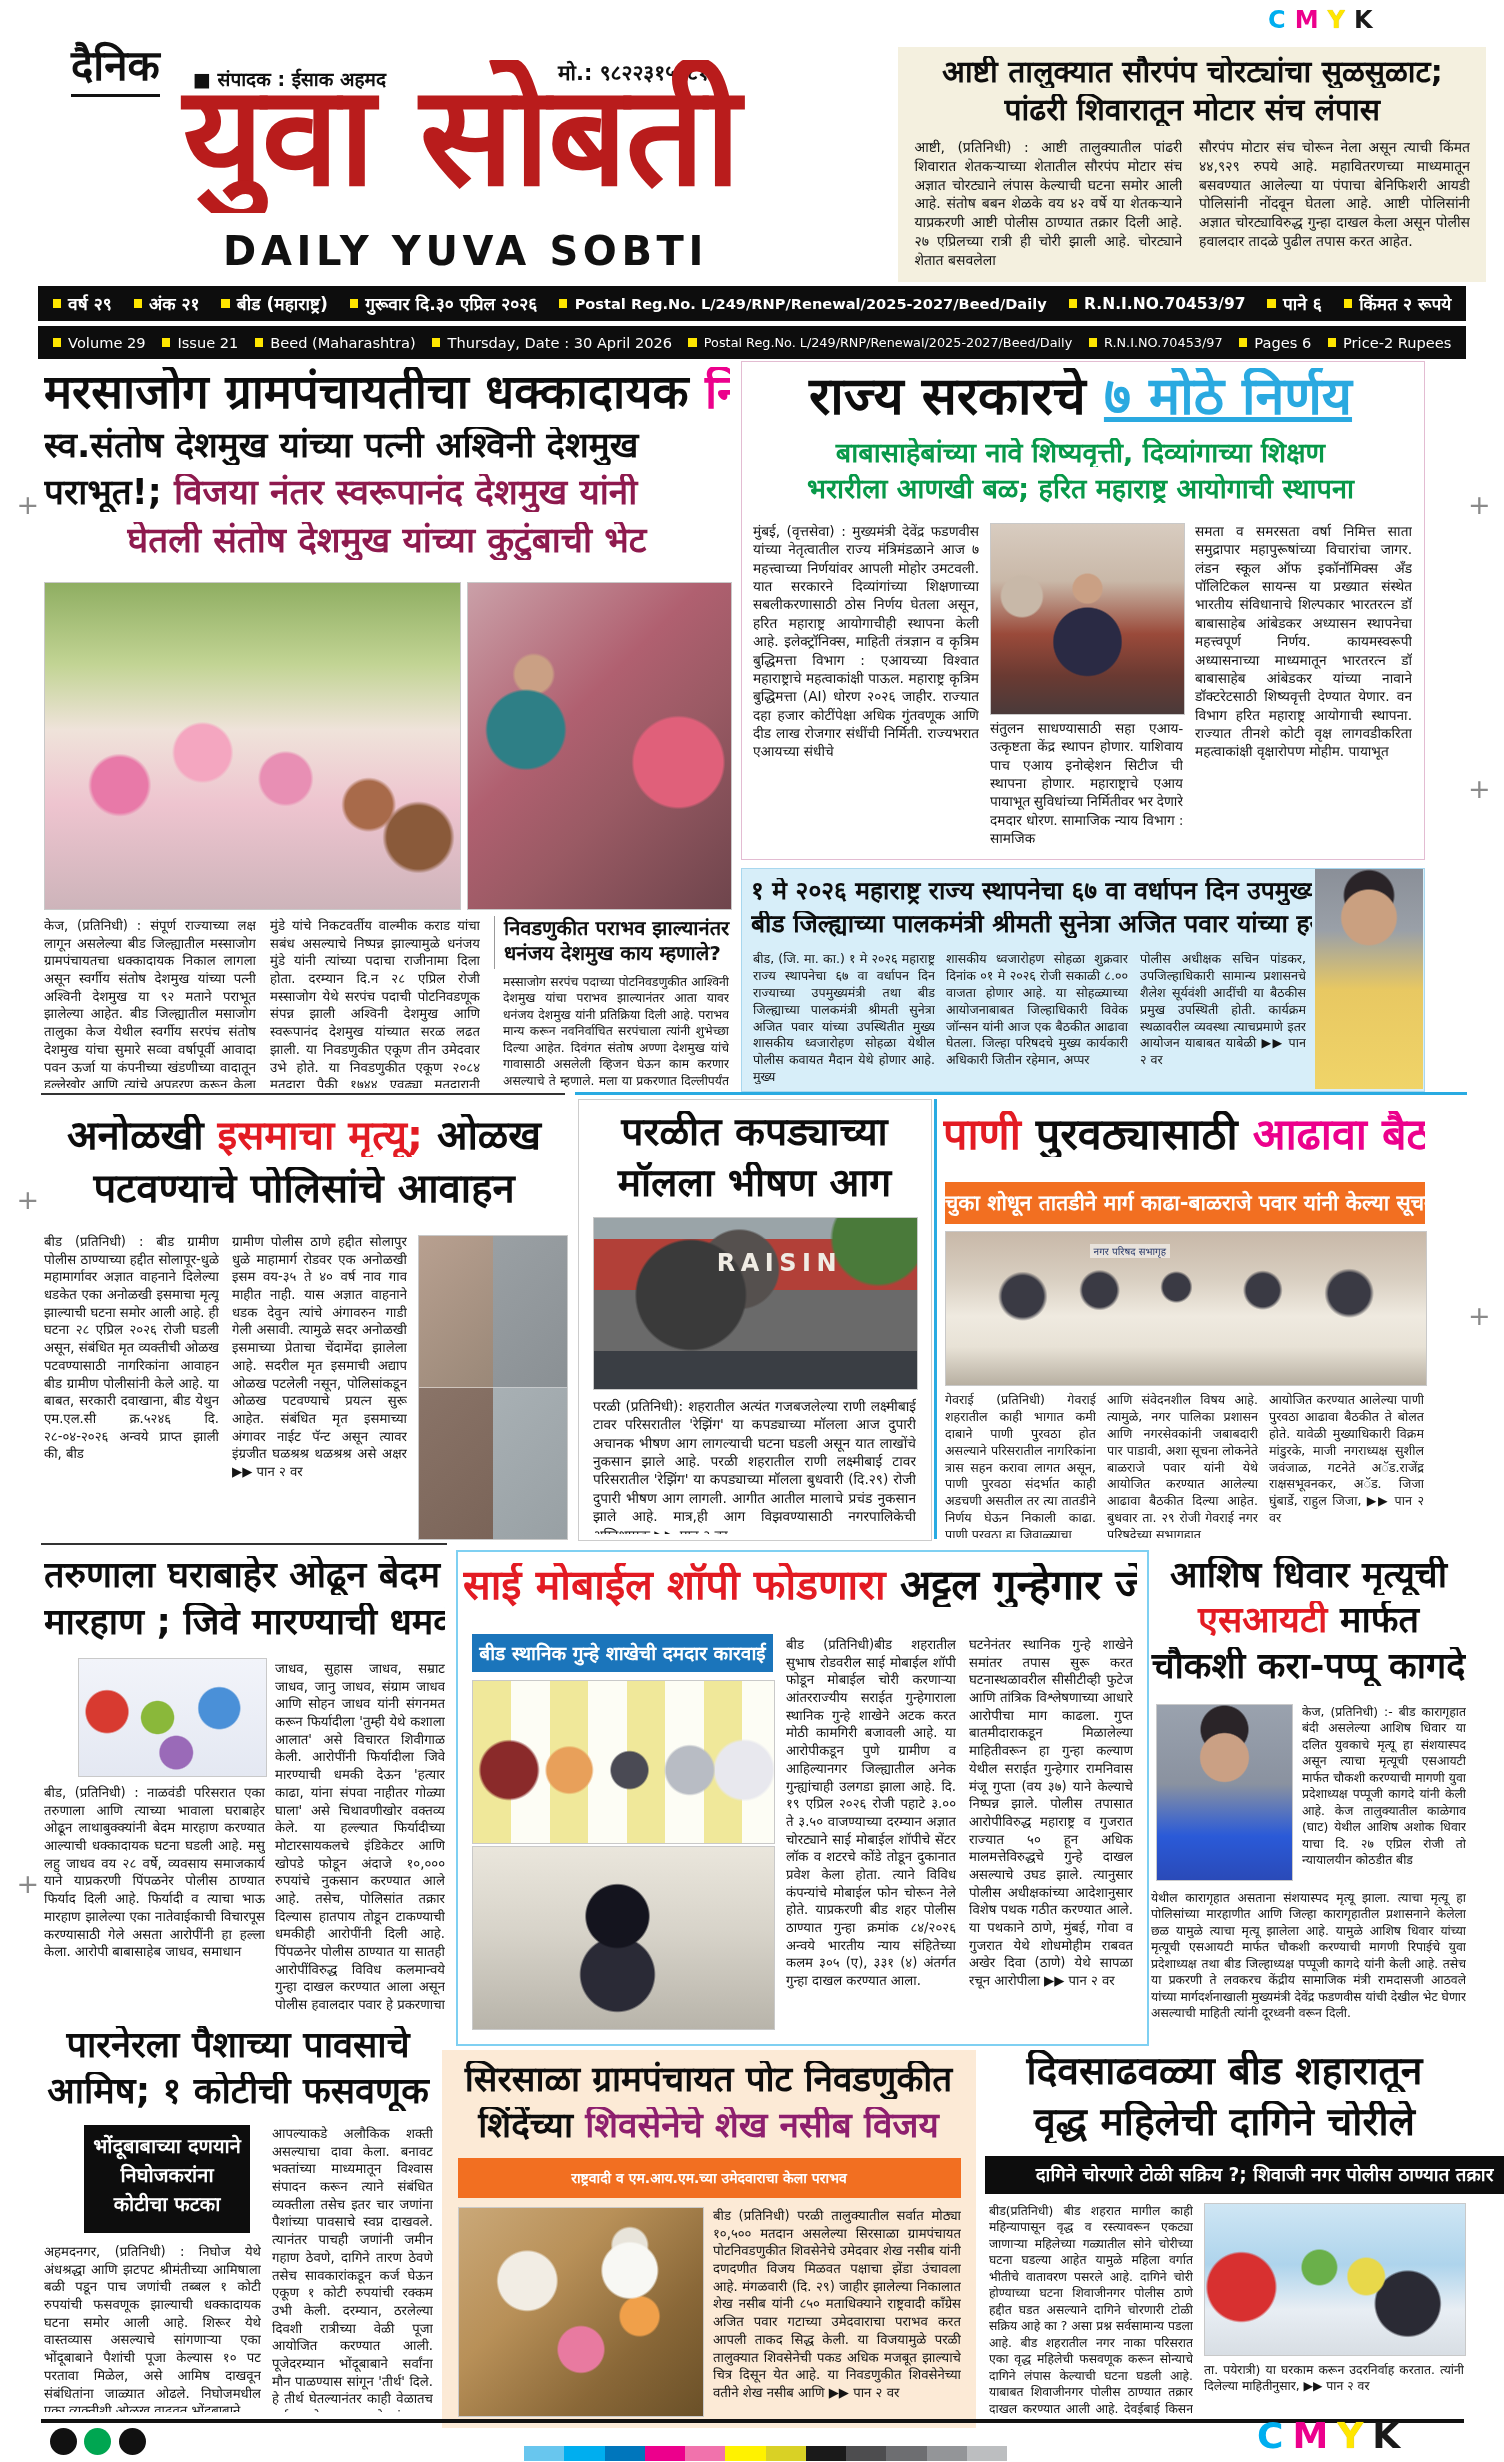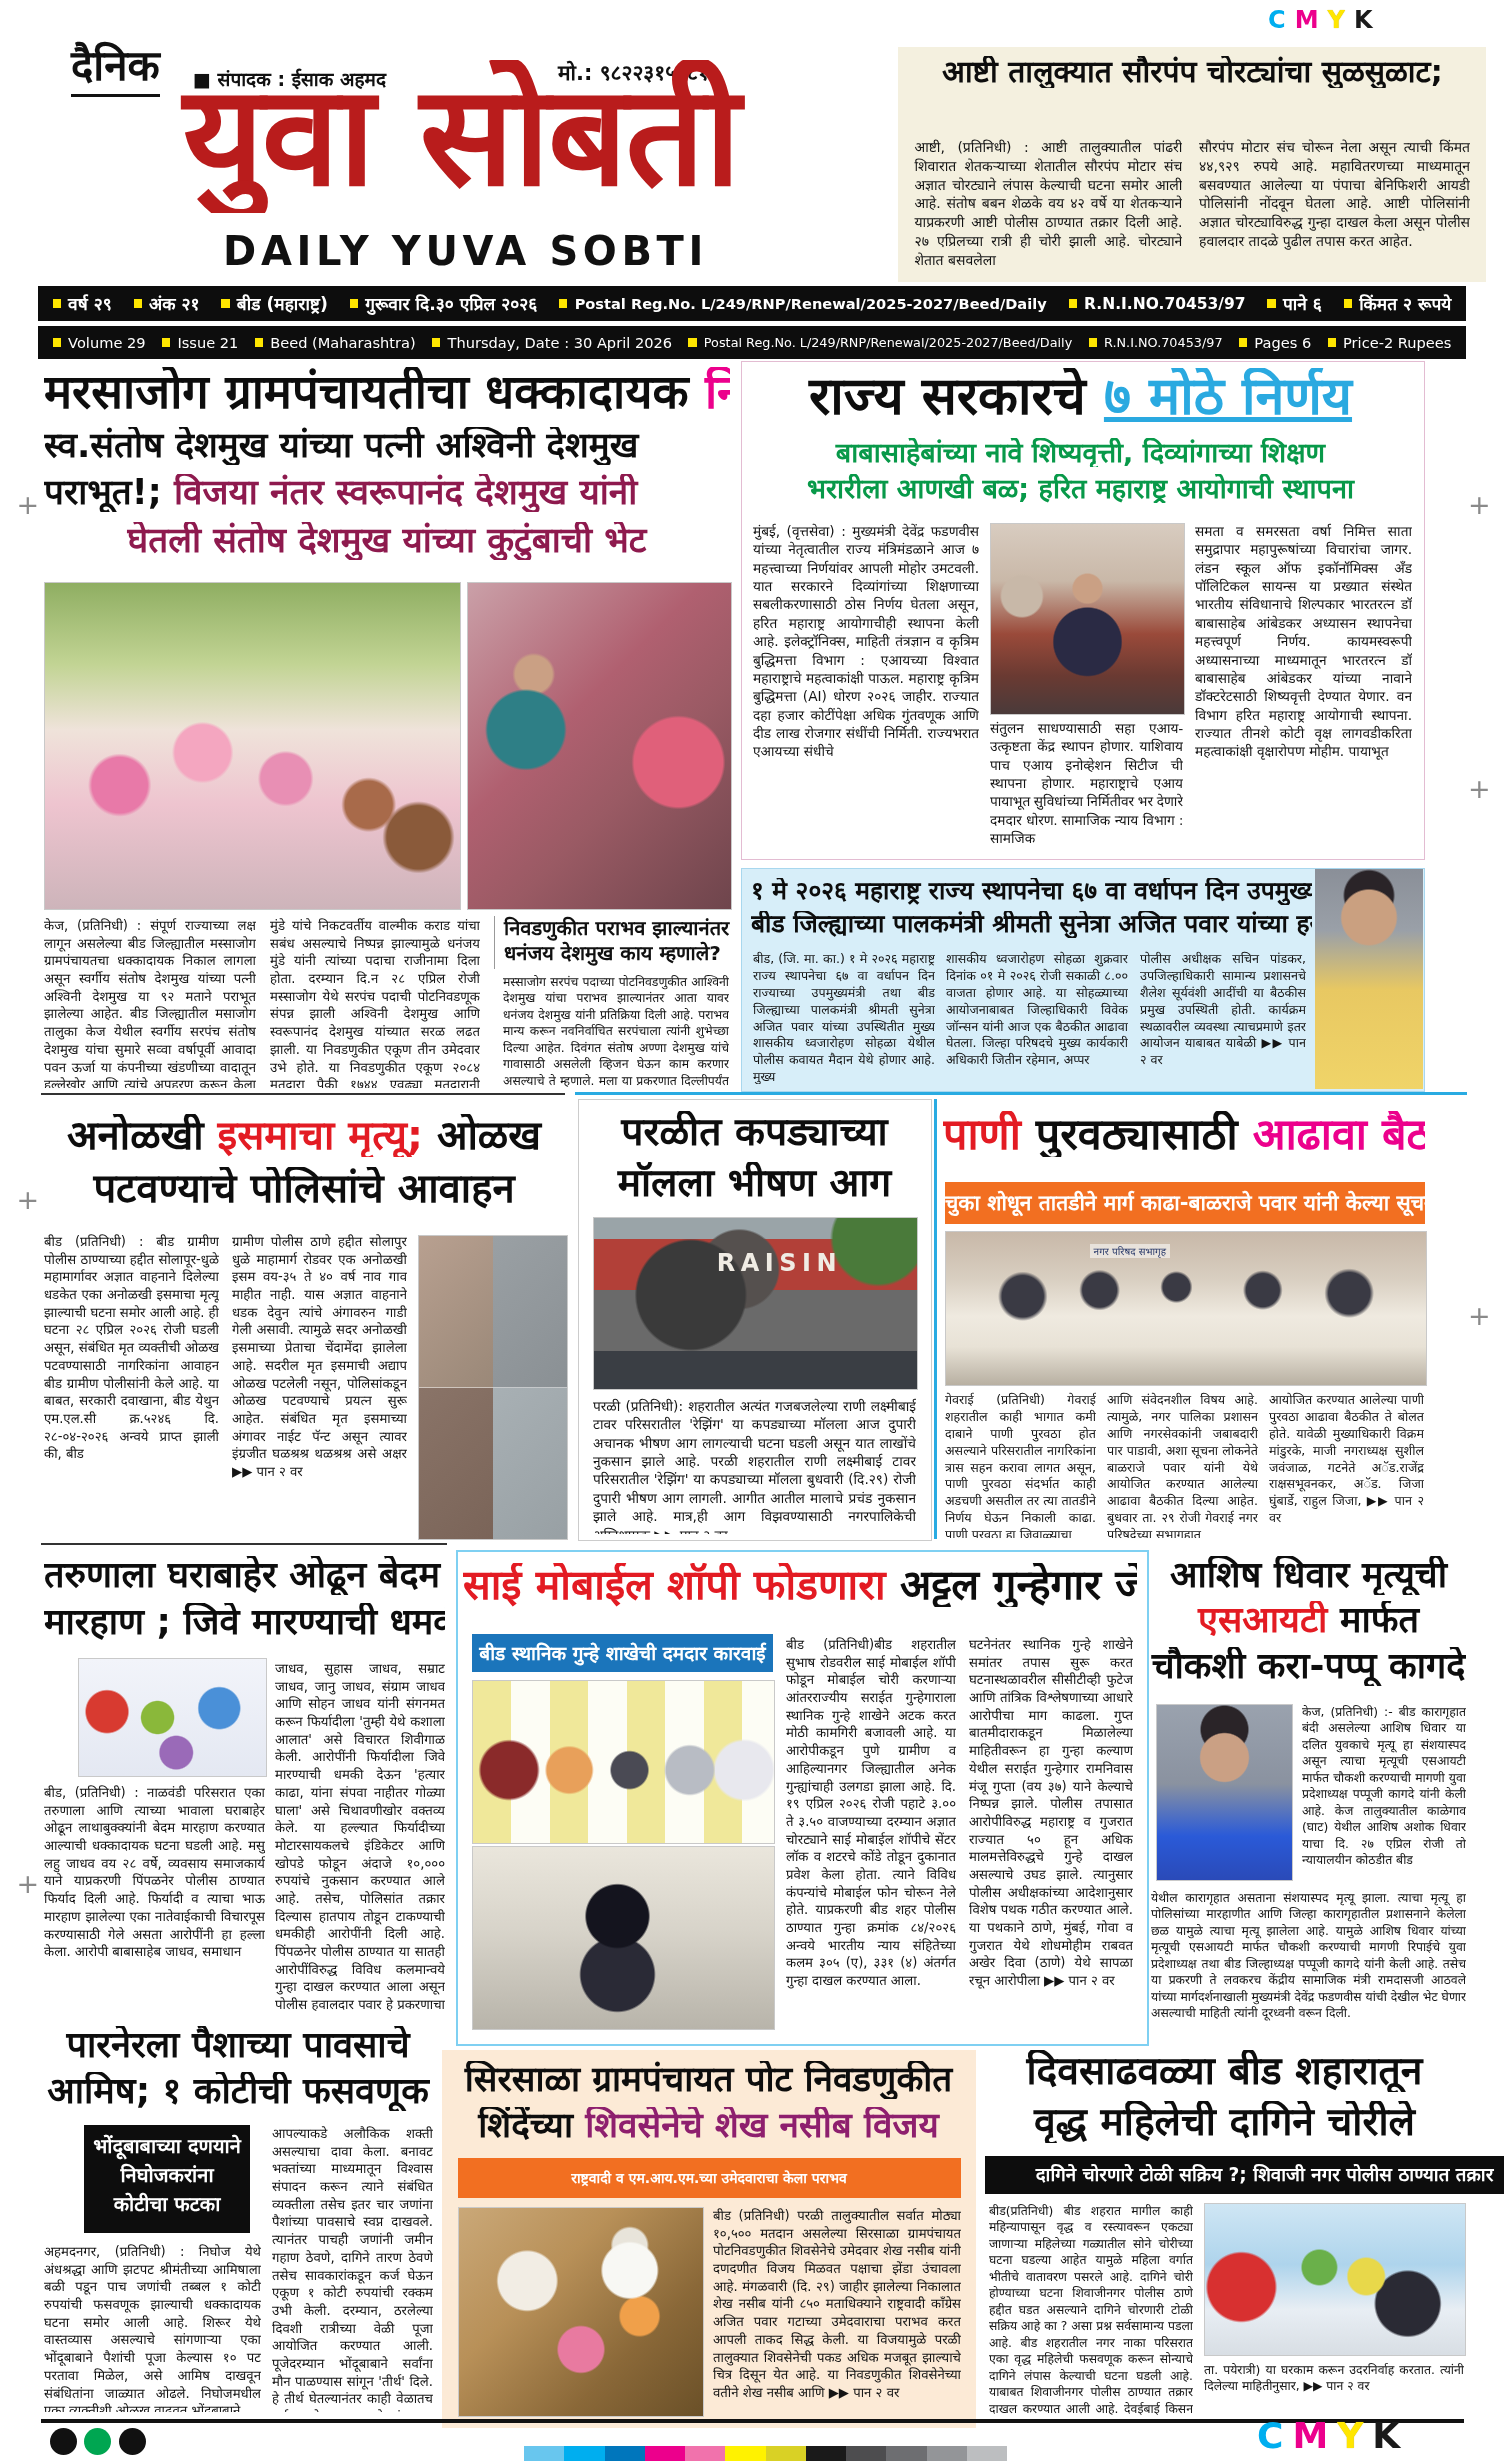--- a/index.html
+++ b/index.html
@@ -36,20 +36,21 @@
 </div>
 
 <div class="abs b" style="left:71px;top:35px;font-size:42px;border-bottom:3.6px solid #111;padding-bottom:1.8px;font-family:'DejaVu Serif','Liberation Serif',serif;">दैनिक</div>
 <div class="abs b" style="left:193px;top:66px;font-size:19px;">■ संपादक : ईसाक अहमद</div>
 <div class="abs b" style="left:558px;top:58px;font-size:21px;">मो.: ९८२२३१५०८१</div>
 <div class="abs b ctr" style="left:46px;top:60px;width:830px;font-size:139px;line-height:1.1;color:#b91c1c;letter-spacing:-1.8px;white-space:nowrap;overflow:hidden;">युवा सोबती</div>
 <div class="abs b ctr" style="left:137px;top:228px;width:657px;font-size:40px;letter-spacing:4.6px;">DAILY YUVA SOBTI</div>
 
 <div class="abs" style="left:898px;top:47px;width:588px;height:235px;background:#f4f0df;">
   <div class="abs hl ctr" style="left:7.3px;top:9px;width:574px;font-size:30px;">आष्टी तालुक्यात सौरपंप चोरट्यांचा सुळसुळाट;</div>
+  <div class="abs hl ctr" style="left:7.3px;top:47px;width:574px;font-size:30px;">पांढरी शिवारातून मोटार संच लंपास</div>
   <div class="abs body-txt" style="left:16.4px;top:91px;width:268px;height:137px;font-size:14px;">आष्टी, (प्रतिनिधी) : आष्टी तालुक्यातील पांढरी शिवारात शेतकऱ्याच्या शेतातील सौरपंप मोटार संच अज्ञात चोरट्याने लंपास केल्याची घटना समोर आली आहे. संतोष बबन शेळके वय ४२ वर्षे या शेतकऱ्याने याप्रकरणी आष्टी पोलीस ठाण्यात तक्रार दिली आहे. २७ एप्रिलच्या रात्री ही चोरी झाली आहे. चोरट्याने शेतात बसवलेला</div>
   <div class="abs body-txt" style="left:301px;top:91px;width:271px;height:137px;font-size:14px;">सौरपंप मोटार संच चोरून नेला असून त्याची किंमत ४४,९२९ रुपये आहे. महावितरणच्या माध्यमातून बसवण्यात आलेल्या या पंपाचा बेनिफिशरी आयडी पोलिसांनी नोंदवून घेतला आहे. आष्टी पोलिसांनी अज्ञात चोरट्याविरुद्ध गुन्हा दाखल केला असून पोलीस हवालदार तादळे पुढील तपास करत आहेत.</div>
 </div>
 
 <div class="infobar" style="left:38px;top:286px;width:1428px;height:35px;font-size:17.3px;font-weight:bold;">
   <span>वर्ष २९</span>
   <span>अंक २१</span>
   <span>बीड (महाराष्ट्र)</span>
   <span>गुरूवार दि.३० एप्रिल २०२६</span>
   <span style="font-size:14.6px;">Postal Reg.No. L/249/RNP/Renewal/2025-2027/Beed/Daily</span>

